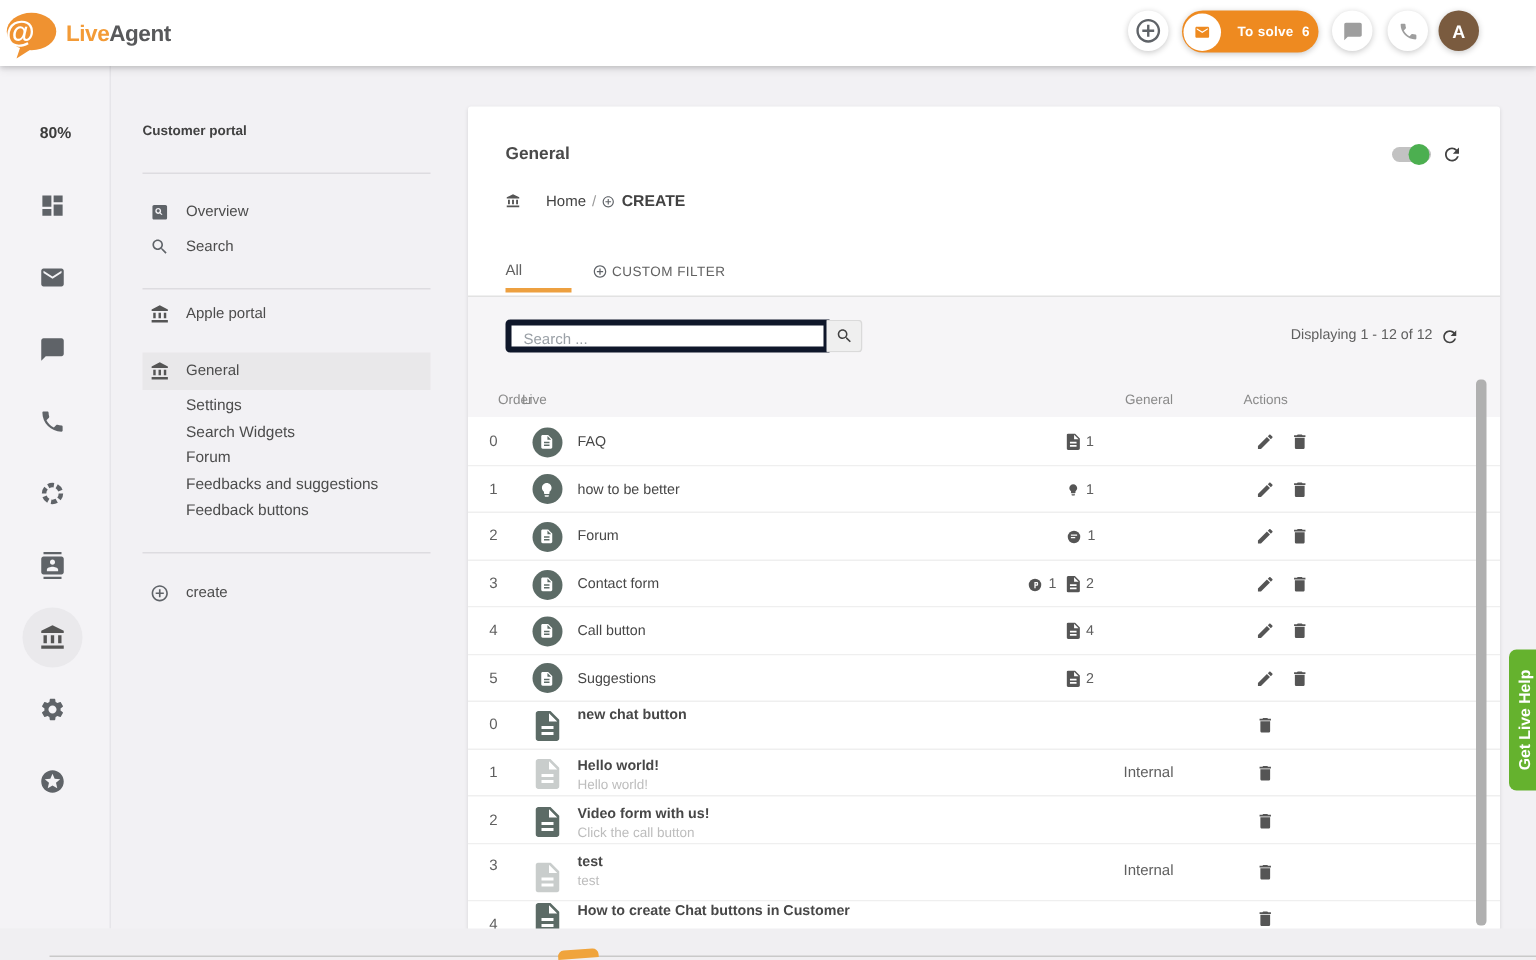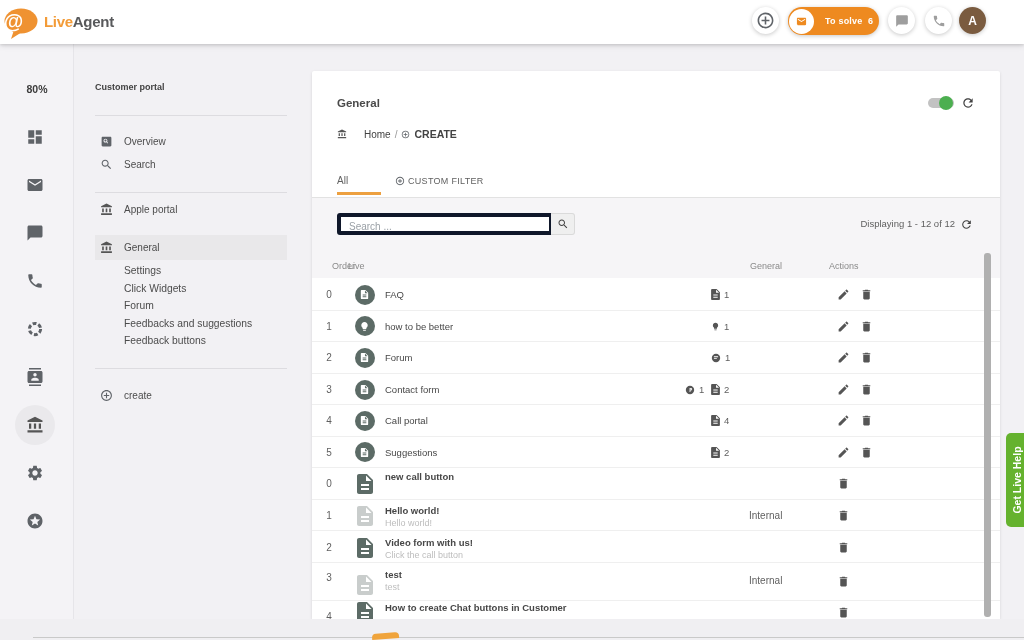--- a/index.html
+++ b/index.html
@@ -168,21 +168,21 @@
       </svg>
     <span class="ntx">Apple portal</span>
   </div>
   <div class="nitem nsel" style="top:189px;">
     <svg class="nic" viewBox="0 0 24 24">
         <path fill="#555" d="M4 10h3v7H4v-7zm6.5 0h3v7h-3v-7zM2 19h20v3H2v-3zm15-9h3v7h-3v-7zm-5-9L2 6v2h20V6L12 1z"></path>
       </svg>
     <span class="ntx">General</span>
   </div>
   <div class="sub" style="top:216px;">Settings</div>
-  <div class="sub" style="top:233.5px;">Click Widgets</div>
+  <div class="sub" style="top:233.5px;">Search Widgets</div>
   <div class="sub" style="top:251px;">Forum</div>
   <div class="sub" style="top:268.5px;">Feedbacks and suggestions</div>
   <div class="sub" style="top:286px;">Feedback buttons</div>
   <div class="sdiv" style="top:322px;"></div>
   <div class="nitem" style="top:337px;">
     <svg class="nic" viewBox="0 0 24 24">
         <path fill="#5f6368" d="M13 7h-2v4H7v2h4v4h2v-4h4v-2h-4V7zm-1-5C6.48 2 2 6.48 2 12s4.48 10 10 10 10-4.48 10-10S17.52 2 12 2zm0 18c-4.41 0-8-3.59-8-8s3.59-8 8-8 8 3.59 8 8-3.59 8-8 8z"></path>
       </svg>
     <span class="ntx">create</span>
   </div>
@@ -333,21 +333,21 @@
         </svg>
     </div>
 
     <div class="row" style="top:126px;">
       <div class="ord">4</div>
       <div class="cic">
           <svg width="11" height="11" viewBox="0 0 24 24">
             <path fill="#fff" d="M14 2H6c-1.1 0-2 .9-2 2v16c0 1.1.9 2 2 2h12c1.1 0 2-.9 2-2V8l-6-6zm2 16H8v-2h8v2zm0-4H8v-2h8v2zm-3-5V3.5L18.5 9H13z"></path>
           </svg>
         </div>
-      <div class="ttl">Call portal</div>
+      <div class="ttl">Call button</div>
       <div class="stat" style="left:399px;">
           <svg width="9" height="11" viewBox="4 2 16 20">
             <path fill="#555" d="M14 2H6c-1.1 0-2 .9-2 2v16c0 1.1.9 2 2 2h12c1.1 0 2-.9 2-2V8l-6-6zm2 16H8v-2h8v2zm0-4H8v-2h8v2zm-3-5V3.5L18.5 9H13z"></path>
           </svg>
           <span style="margin-left:4px;">4</span>
         </div>
       <svg class="act-edit" viewBox="0 0 24 24">
           <path fill="#555" d="M3 17.25V21h3.75L17.81 9.94l-3.75-3.75L3 17.25zM20.71 7.04c.39-.39.39-1.02 0-1.41l-2.34-2.34c-.39-.39-1.02-.39-1.41 0l-1.83 1.83 3.75 3.75 1.83-1.83z"></path>
         </svg>
       <svg class="act-del" viewBox="0 0 24 24">
@@ -375,21 +375,21 @@
       <svg class="act-del" viewBox="0 0 24 24">
           <path fill="#555" d="M6 19c0 1.1.9 2 2 2h8c1.1 0 2-.9 2-2V7H6v12zM19 4h-3.5l-1-1h-5l-1 1H5v2h14V4z"></path>
         </svg>
     </div>
 
     <div class="row" style="top:189px;">
       <div class="ord">0</div>
       <svg class="dic" viewBox="4 2 16 20">
           <path fill="#5c6b66" d="M14 2H6c-1.1 0-2 .9-2 2v16c0 1.1.9 2 2 2h12c1.1 0 2-.9 2-2V8l-6-6zm2 16H8v-2h8v2zm0-4H8v-2h8v2zm-3-5V3.5L18.5 9H13z"></path>
         </svg>
-      <div class="ttl2" style="top:2px;">new call button</div>
+      <div class="ttl2" style="top:2px;">new chat button</div>
       <svg class="act-del" style="left:525px;" viewBox="0 0 24 24">
           <path fill="#555" d="M6 19c0 1.1.9 2 2 2h8c1.1 0 2-.9 2-2V7H6v12zM19 4h-3.5l-1-1h-5l-1 1H5v2h14V4z"></path>
         </svg>
     </div>
 
     <div class="row" style="top:220.8px;">
       <div class="ord">1</div>
       <svg class="dic" viewBox="4 2 16 20">
           <path fill="#c9cdcc" d="M14 2H6c-1.1 0-2 .9-2 2v16c0 1.1.9 2 2 2h12c1.1 0 2-.9 2-2V8l-6-6zm2 16H8v-2h8v2zm0-4H8v-2h8v2zm-3-5V3.5L18.5 9H13z"></path>
         </svg>

